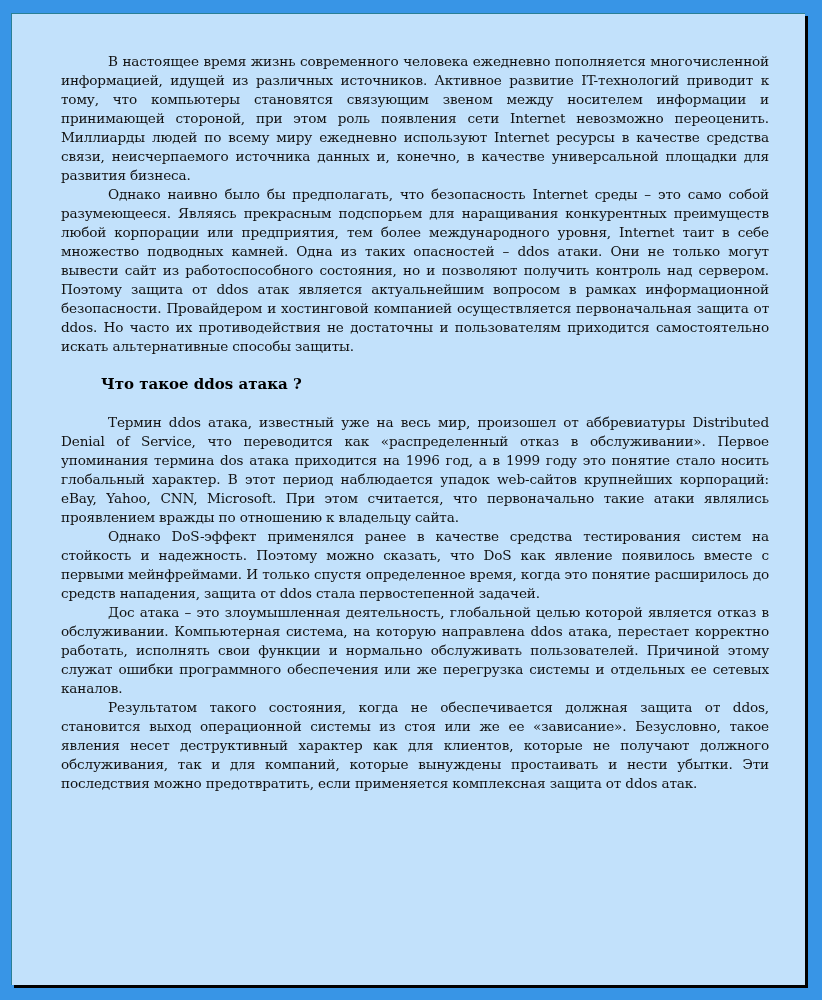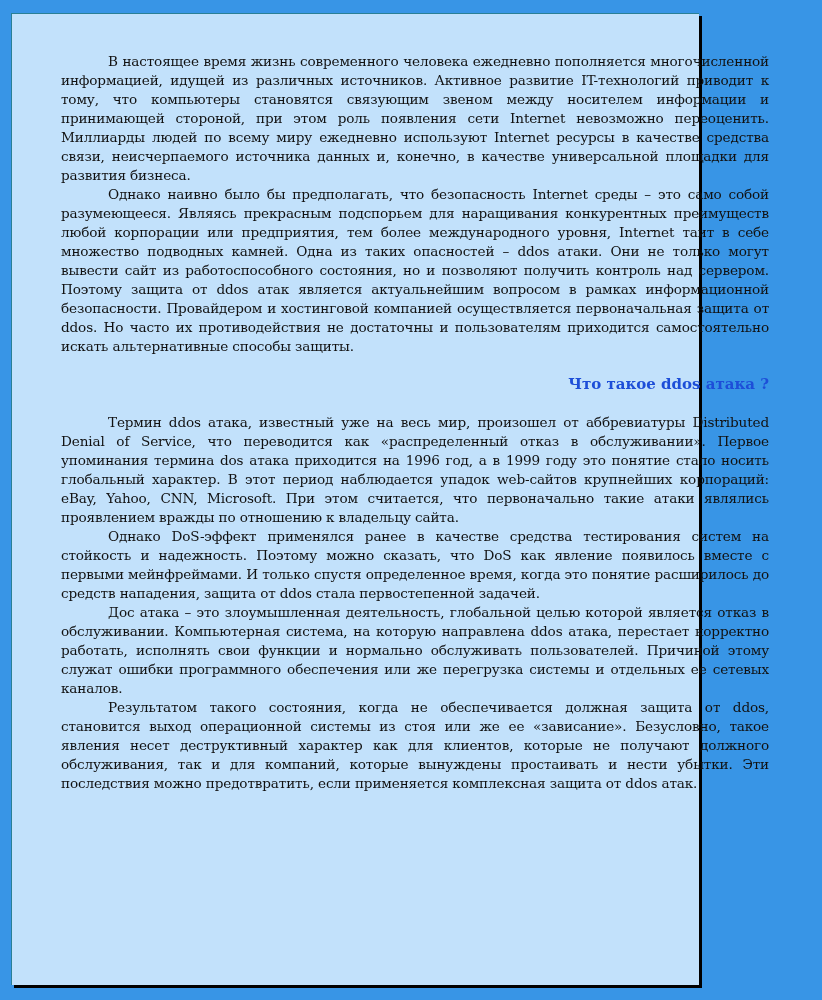--- a/index.html
+++ b/index.html
@@ -10,21 +10,21 @@
       width: 822px;
       height: 1000px;
       background: #3895e6;
       position: relative;
       overflow: hidden;
     }
     .panel {
       position: absolute;
       left: 11px;
       top: 13px;
-      width: 688px;
+      width: 794px;
       height: 972px;
       background: #c2e1fb;
       border-top: 1px solid #2a7f95;
       border-left: 1px solid #2a7f95;
       box-shadow: 3px 3px 0 #000000;
       box-sizing: border-box;
     }
     .content {
       position: absolute;
       left: 49px;
@@ -36,26 +36,26 @@
       color: #111111;
       letter-spacing: -0.15px;
     }
     .para {
       margin: 0;
       text-align: justify;
       text-indent: 47px;
     }
     .heading {
       margin: 0;
-      text-align: right;
+      text-align: left;
       font-family: "DejaVu Serif", "Liberation Serif", serif;
       font-weight: bold;
       font-size: 15px;
       letter-spacing: 0px;
-      color: #1d4ed8;
+      color: #000000;
     }
     .h1 { margin-top: 19px; margin-bottom: 19px; padding-left: 40px; }
     .h2 { margin-top: 19px; margin-bottom: 19px; padding-left: 36px; }
   </style>
 </head>
 <body>
 
 <div class="panel">
   <div class="content">
 

